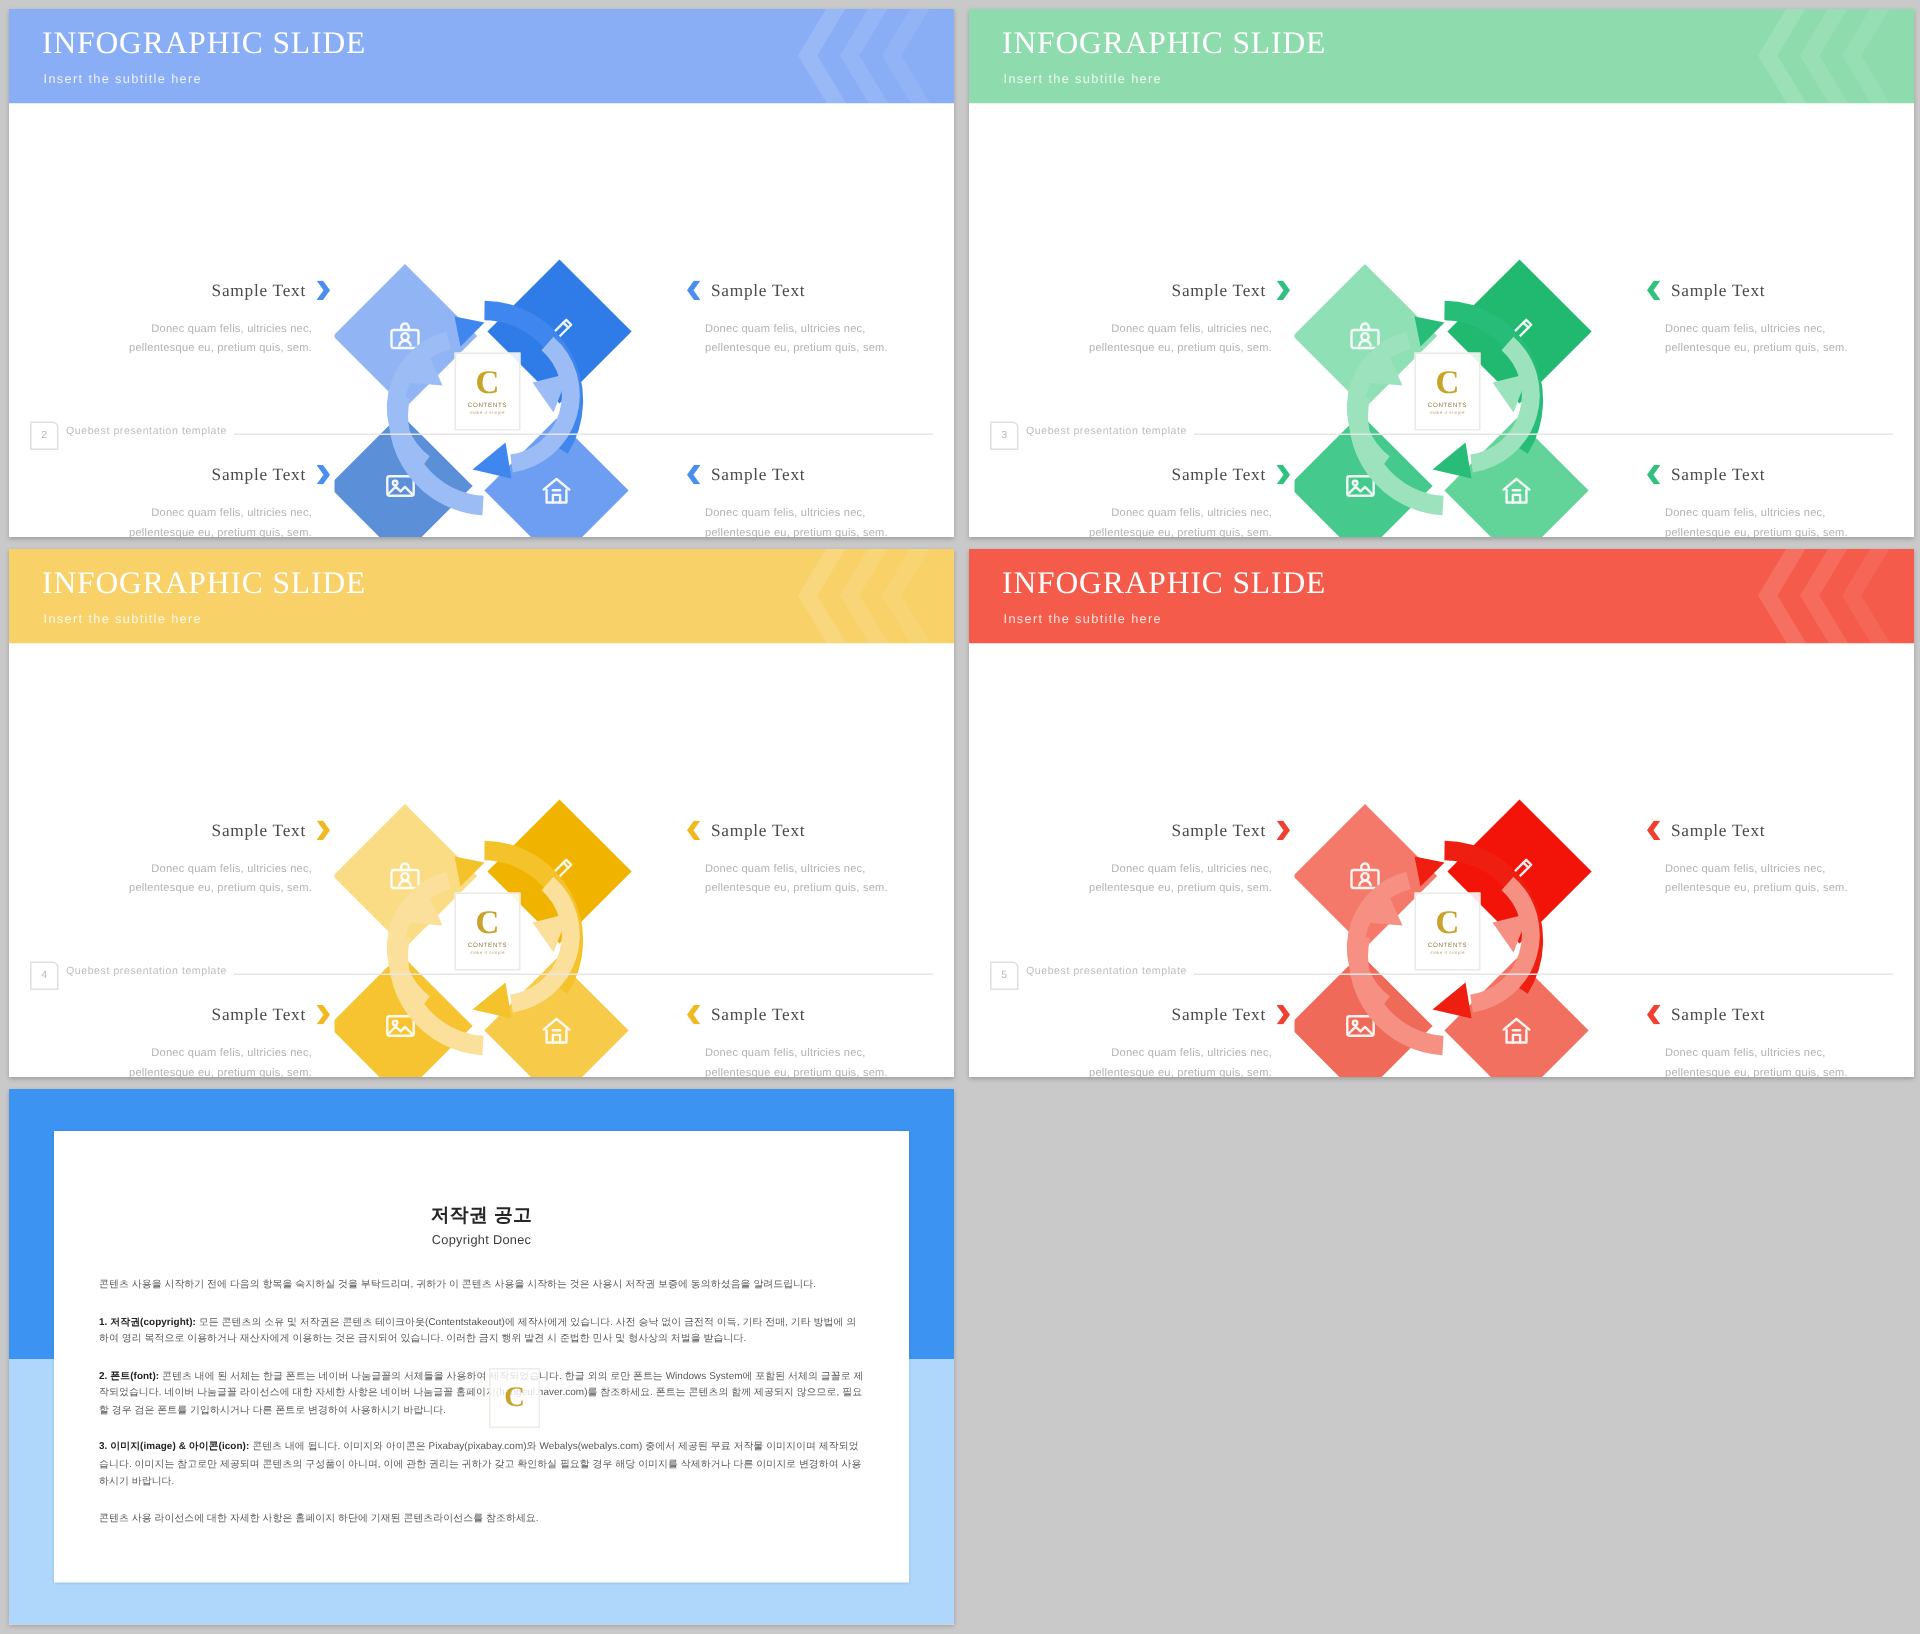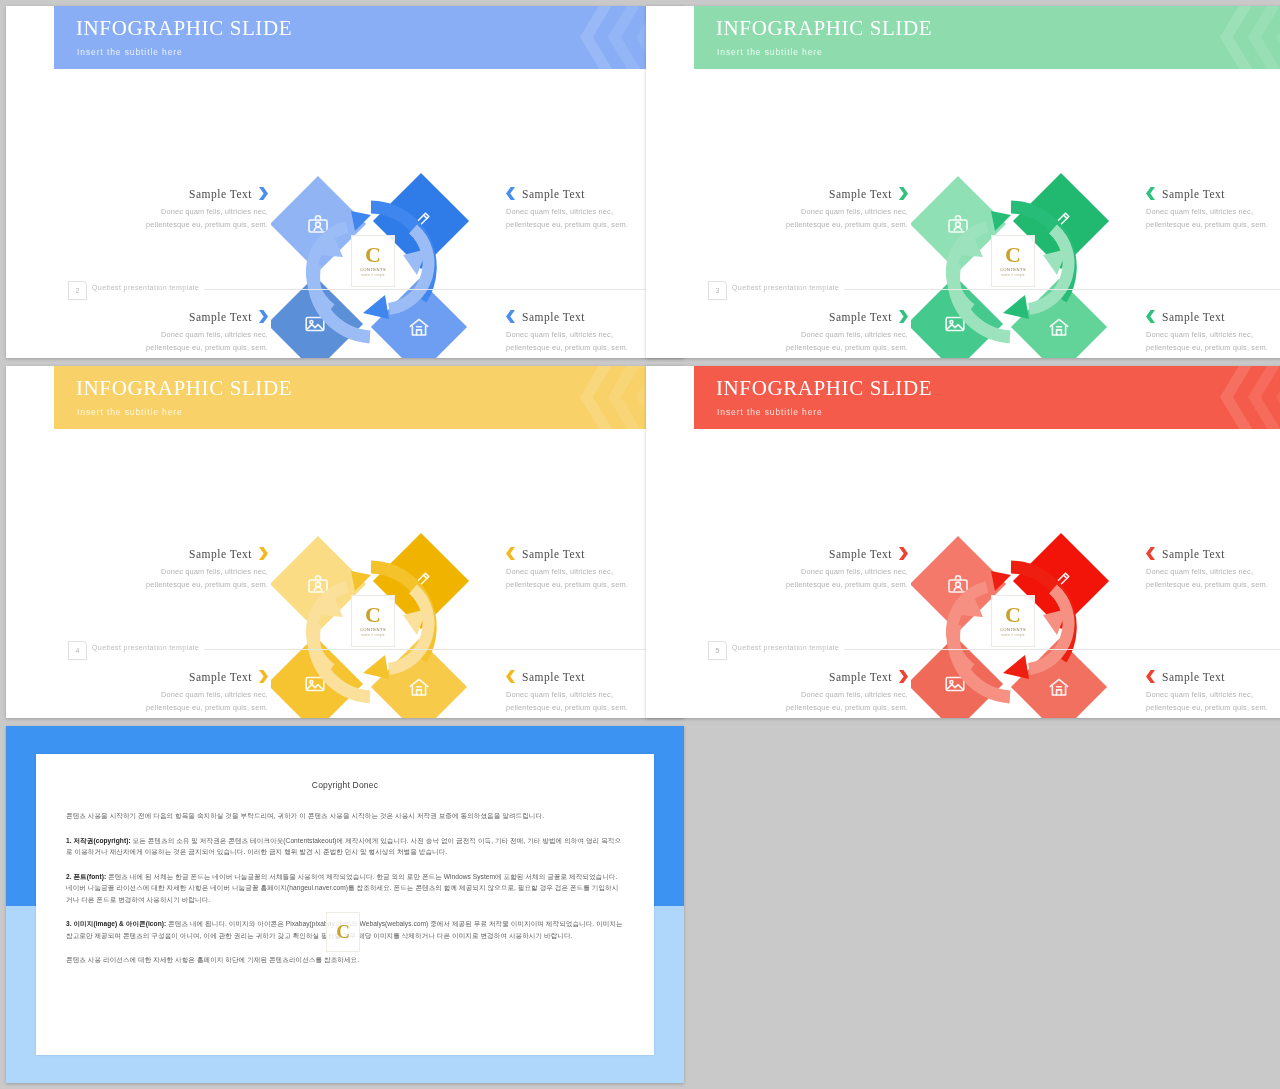--- a/index.html
+++ b/index.html
@@ -10,21 +10,20 @@
     overflow:hidden;
   }
   .deck{position:relative;width:1280px;height:1089px;}
 
   
   .slide{
     position:absolute;
     background:#fff;
     box-shadow:0 1px 3px rgba(0,0,0,.22);
     overflow:hidden;
-    padding-left:48px;
   }
   .s-tl{left:6px;  top:6px;   width:630px; height:352px;}
   .s-tr{left:646px;top:6px;   width:630px; height:352px;}
   .s-bl{left:6px;  top:366px; width:630px; height:352px;}
   .s-br{left:646px;top:366px; width:630px; height:352px;}
   .s-note{left:6px;top:726px;width:630px;height:357px;}
 
   
   .hdr{
     position:relative;
@@ -59,21 +58,21 @@
   .body{position:relative;height:236px;background:#fff;}
 
   
   .txt{position:absolute;width:150px;}
   .txt .row{display:flex;align-items:center;gap:7px;margin-bottom:5px;}
   .txt .hd{
     font-family:"Liberation Serif",serif;
     font-size:11.5px;color:#4a4a4a;letter-spacing:.5px;white-space:nowrap;
   }
   .txt p{
-    margin:0;font-size:7.4px;line-height:13px;
+    margin:12px;font-size:7.4px;line-height:13px;
     color:#b2b2b2;letter-spacing:.15px;
   }
   .txt.left{text-align:right;}
   .txt.left .row{justify-content:flex-end;}
   .txt.right{text-align:left;}
   .txt.right .row{justify-content:flex-start;}
   .txt.l1{left:64px;top:118px;}
   .txt.l2{left:64px;top:241px;}
   .txt.r1{left:452px;top:118px;}
   .txt.r2{left:452px;top:241px;}
@@ -581,20 +580,21 @@
         <div class="rule"></div>
       </div>
     </div>
     </div>
     <div class="slide s-note">
   <div class="note-bg">
     <div class="top" style="background:#3d93f2"></div>
     <div class="bot" style="background:#aed7fb"></div>
   </div>
   <div class="note-card">
+    <h1>저작권 공고</h1>
     <h2>Copyright Donec</h2>
     <p>콘텐츠 사용을 시작하기 전에 다음의 항목을 숙지하실 것을 부탁드리며, 귀하가 이 콘텐츠 사용을 시작하는 것은 사용시 저작권 보증에 동의하셨음을 알려드립니다.</p>
     <p><b>1. 저작권(copyright):</b> <span>모든 콘텐츠의 소유 및 저작권은 콘텐츠 테이크아웃(Contentstakeout)에 제작사에게 있습니다. 사전 승낙 없이 금전적 이득, 기타 전매, 기타 방법에 의하여 영리 목적으로 이용하거나 재산자에게 이용하는 것은 금지되어 있습니다. 이러한 금지 행위 발견 시 준법한 민사 및 형사상의 처벌을 받습니다.</span></p>
         <p><b>2. 폰트(font):</b> <span>콘텐츠 내에 된 서체는 한글 폰트는 네이버 나눔글꼴의 서체들을 사용하여 제작되었습니다. 한글 외의 로만 폰트는 Windows System에 포함된 서체의 글꼴로 제작되었습니다. 네이버 나눔글꼴 라이선스에 대한 자세한 사항은 네이버 나눔글꼴 홈페이지(hangeul.naver.com)를 참조하세요. 폰트는 콘텐츠의 함께 제공되지 않으므로, 필요할 경우 검은 폰트를 기입하시거나 다른 폰트로 변경하여 사용하시기 바랍니다.</span></p>
         <p><b>3. 이미지(image) &amp; 아이콘(icon):</b> <span>콘텐츠 내에 됩니다. 이미지와 아이콘은 Pixabay(pixabay.com)와 Webalys(webalys.com) 중에서 제공된 무료 저작물 이미지이며 제작되었습니다. 이미지는 참고로만 제공되며 콘텐츠의 구성품이 아니며, 이에 관한 권리는 귀하가 갖고 확인하실 필요할 경우 해당 이미지를 삭제하거나 다른 이미지로 변경하여 사용하시기 바랍니다.</span></p>
     <p>콘텐츠 사용 라이선스에 대한 자세한 사항은 홈페이지 하단에 기재된 콘텐츠라이선스를 참조하세요.</p>
     <div class="note-wm">
           <span>C</span>
         </div>
   </div>

